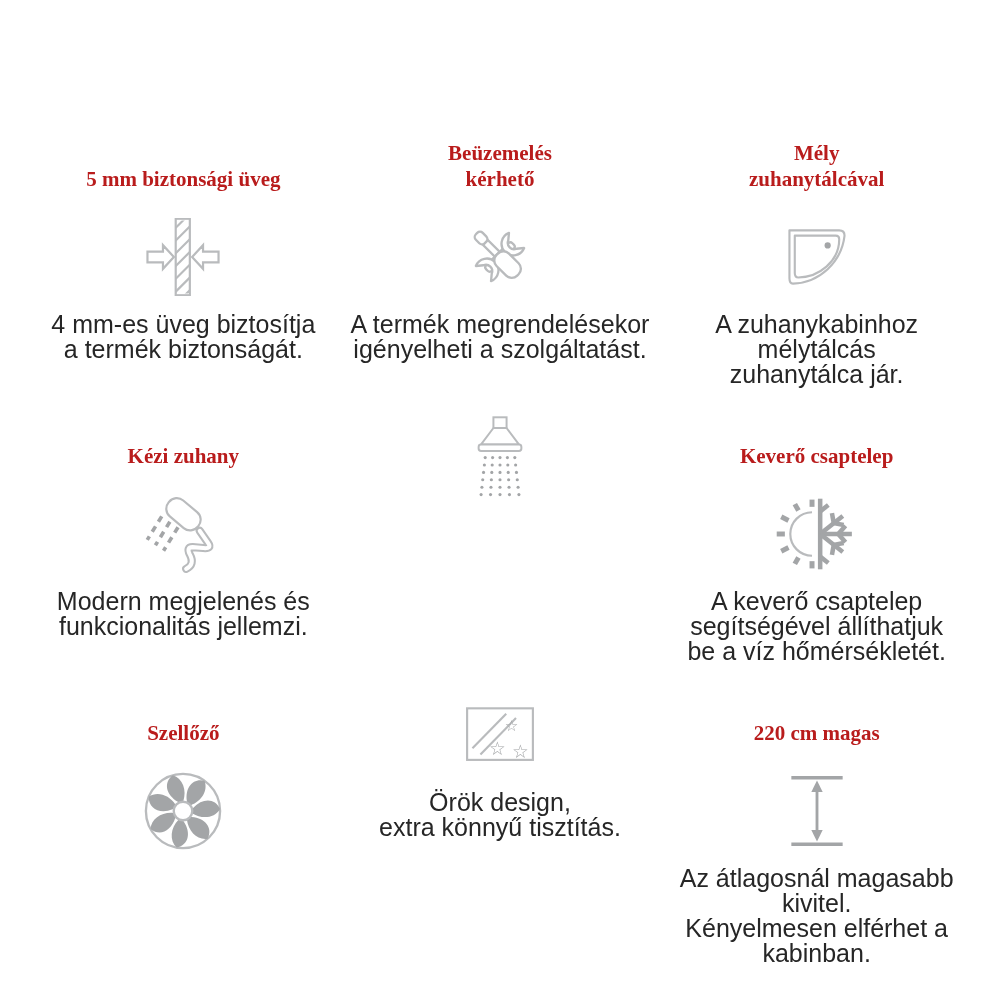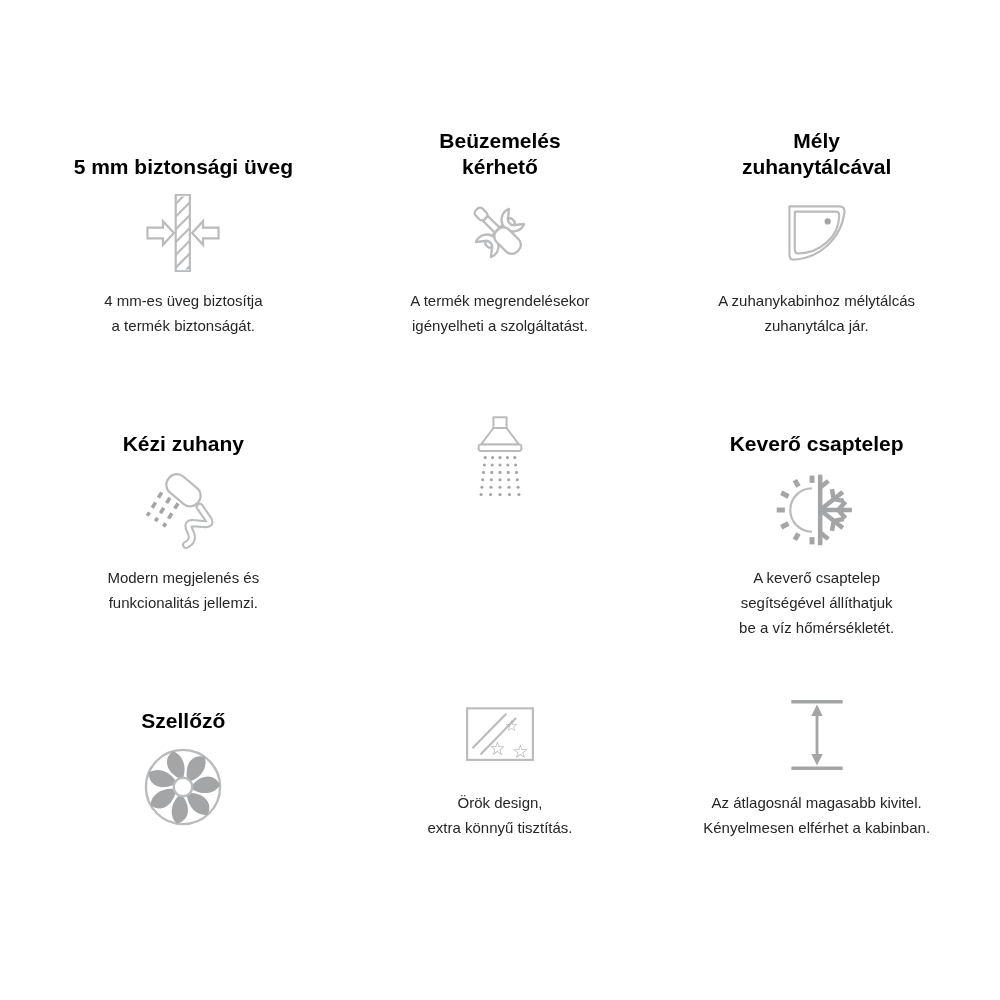--- a/index.html
+++ b/index.html
@@ -19,41 +19,42 @@
     grid-template-columns: repeat(3, 1fr);
     grid-template-rows: 277px 277px auto;
   }
   .cell {
     display: flex;
     flex-direction: column;
     align-items: center;
     text-align: center;
   }
   .title {
-    margin: 0;
+    margin: 12px;
     min-height: 52px;
     display: flex;
     align-items: flex-end;
     justify-content: center;
     font-size: 21px;
     line-height: 26px;
     font-weight: bold;
-    color: #000000;
+    color: #b91c1c;
     white-space: pre-line;
+    font-family: Liberation Serif, serif;
   }
   .iconbox {
     height: 98px;
     display: flex;
     align-items: center;
     justify-content: center;
     margin: 4px 0 6px 0;
   }
   .desc {
     margin: 0;
-    font-size: 15px;
+    font-size: 25px;
     line-height: 25px;
     color: #262626;
     white-space: pre-line;
   }
   svg { display: block; }
   .st  { stroke: #b9bbbd; stroke-width: 2.4; }
   .fw  { fill: #ffffff; }
   .fn  { fill: none; }
   .mid { fill: #a3a5a7; }
   .mst { stroke: #a3a5a7; }
@@ -252,20 +253,21 @@
           <text x="42" y="57" font-size="21">☆</text>
           <text x="68" y="61" font-size="21">☆</text>
         </g>
       </svg>
     </div>
     <p class="desc">Örök design,
 extra könnyű tisztítás.</p>
   </div>
 
   <div class="cell">
+    <h3 class="title">220 cm magas</h3>
     <div class="iconbox">
       <svg width="76" height="80" viewBox="0 0 80 84">
         <line x1="13" y1="7" x2="67" y2="7" class="mst" stroke-width="3.5"></line>
         <line x1="13" y1="77" x2="67" y2="77" class="mst" stroke-width="3.5"></line>
         <line x1="40" y1="16" x2="40" y2="68" class="mst" stroke-width="3"></line>
         <polygon points="40,10 34,22 46,22" class="mid"></polygon>
         <polygon points="40,74 34,62 46,62" class="mid"></polygon>
       </svg>
     </div>
     <p class="desc">Az átlagosnál magasabb kivitel.

